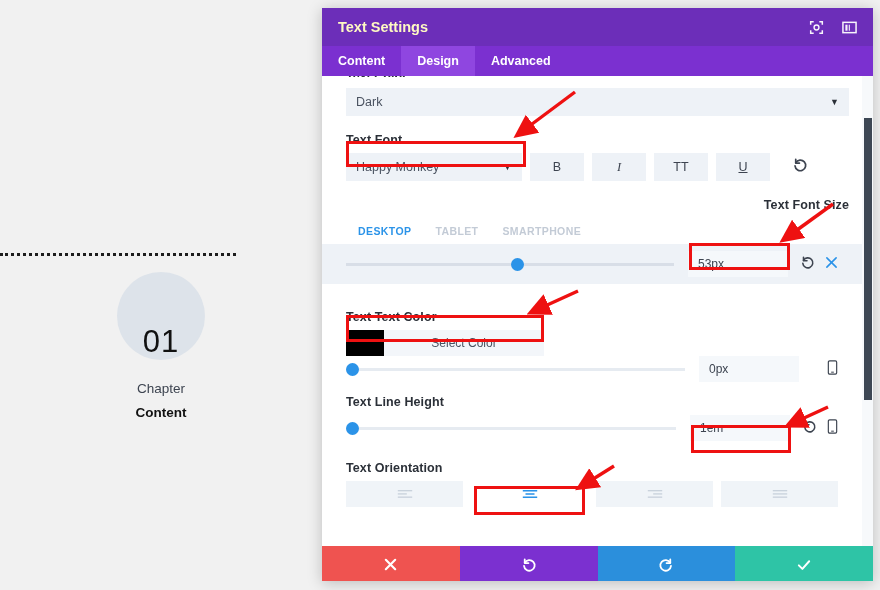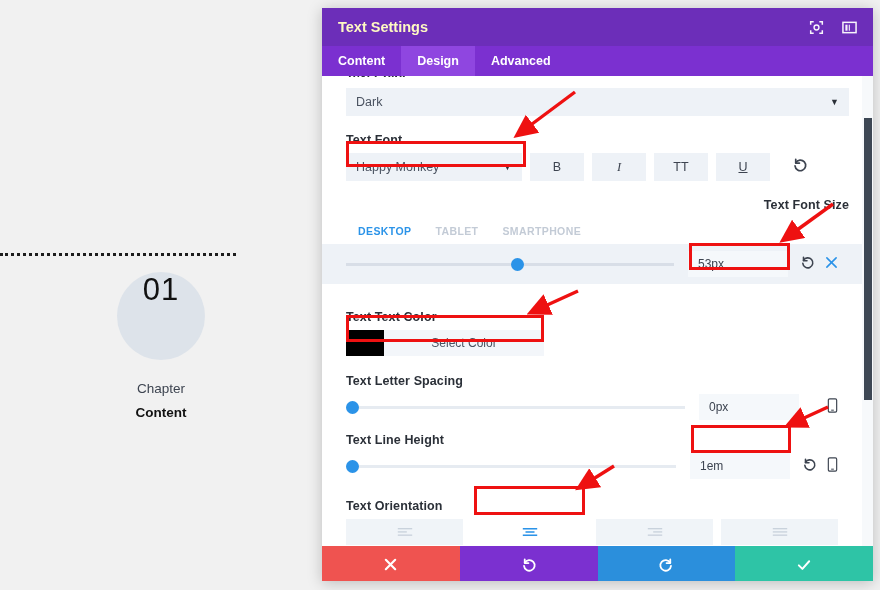--- a/index.html
+++ b/index.html
@@ -20,21 +20,21 @@
     position: absolute; left: 0; top: 253px; width: 236px; height: 0;
     border-top: 3px dotted #1d1d1d;
   }
   .chapter-block {
     position: absolute; left: 0; top: 272px; width: 322px;
     display: flex; flex-direction: column; align-items: center;
   }
   .chapter-circle {
     width: 88px; height: 88px; border-radius: 50%;
     background: #dde3ea;
-    display: flex; align-items: flex-start; justify-content: center;
+    display: flex; align-items: flex-end; justify-content: center;
     font-size: 31px; color: #111; font-weight: 400;
     letter-spacing: 1px;
   }
   .chapter-label {
     margin-top: 19px; font-size: 13.5px; color: #3d4450; line-height: 1.45;
   }
   .chapter-title {
     margin-top: 4px; font-size: 13.5px; color: #111; font-weight: bold; line-height: 1.45;
   }
 
@@ -272,23 +272,20 @@
       </div>
 
       <div class="field" style="margin-top:26px;">
         <div class="label">Text Text Color</div>
         <div class="colorpick">
           <div class="swatch" style="background: rgb(0, 0, 0);"></div>
           <div class="colorbtn">Select Color</div>
         </div>
       </div>
 
-      <div class="field" style="margin-top:18px;">
-        <div class="label">Text Letter Spacing</div>
-      </div>
       <div class="plain-row">
         <div class="track2">
           <div class="handle2"></div>
         </div>
         <div class="numbox">0px</div>
         <div class="row-icons" style="margin-left:28px;">
           <span>
             <svg viewBox="0 0 12 18" width="11" height="15">
               <rect x="1" y="1" width="10" height="16" rx="1.6" fill="none" stroke="#3d4450" stroke-width="1.4"></rect>
               <rect x="4.4" y="14" width="3.2" height="1.2" fill="#3d4450"></rect>

